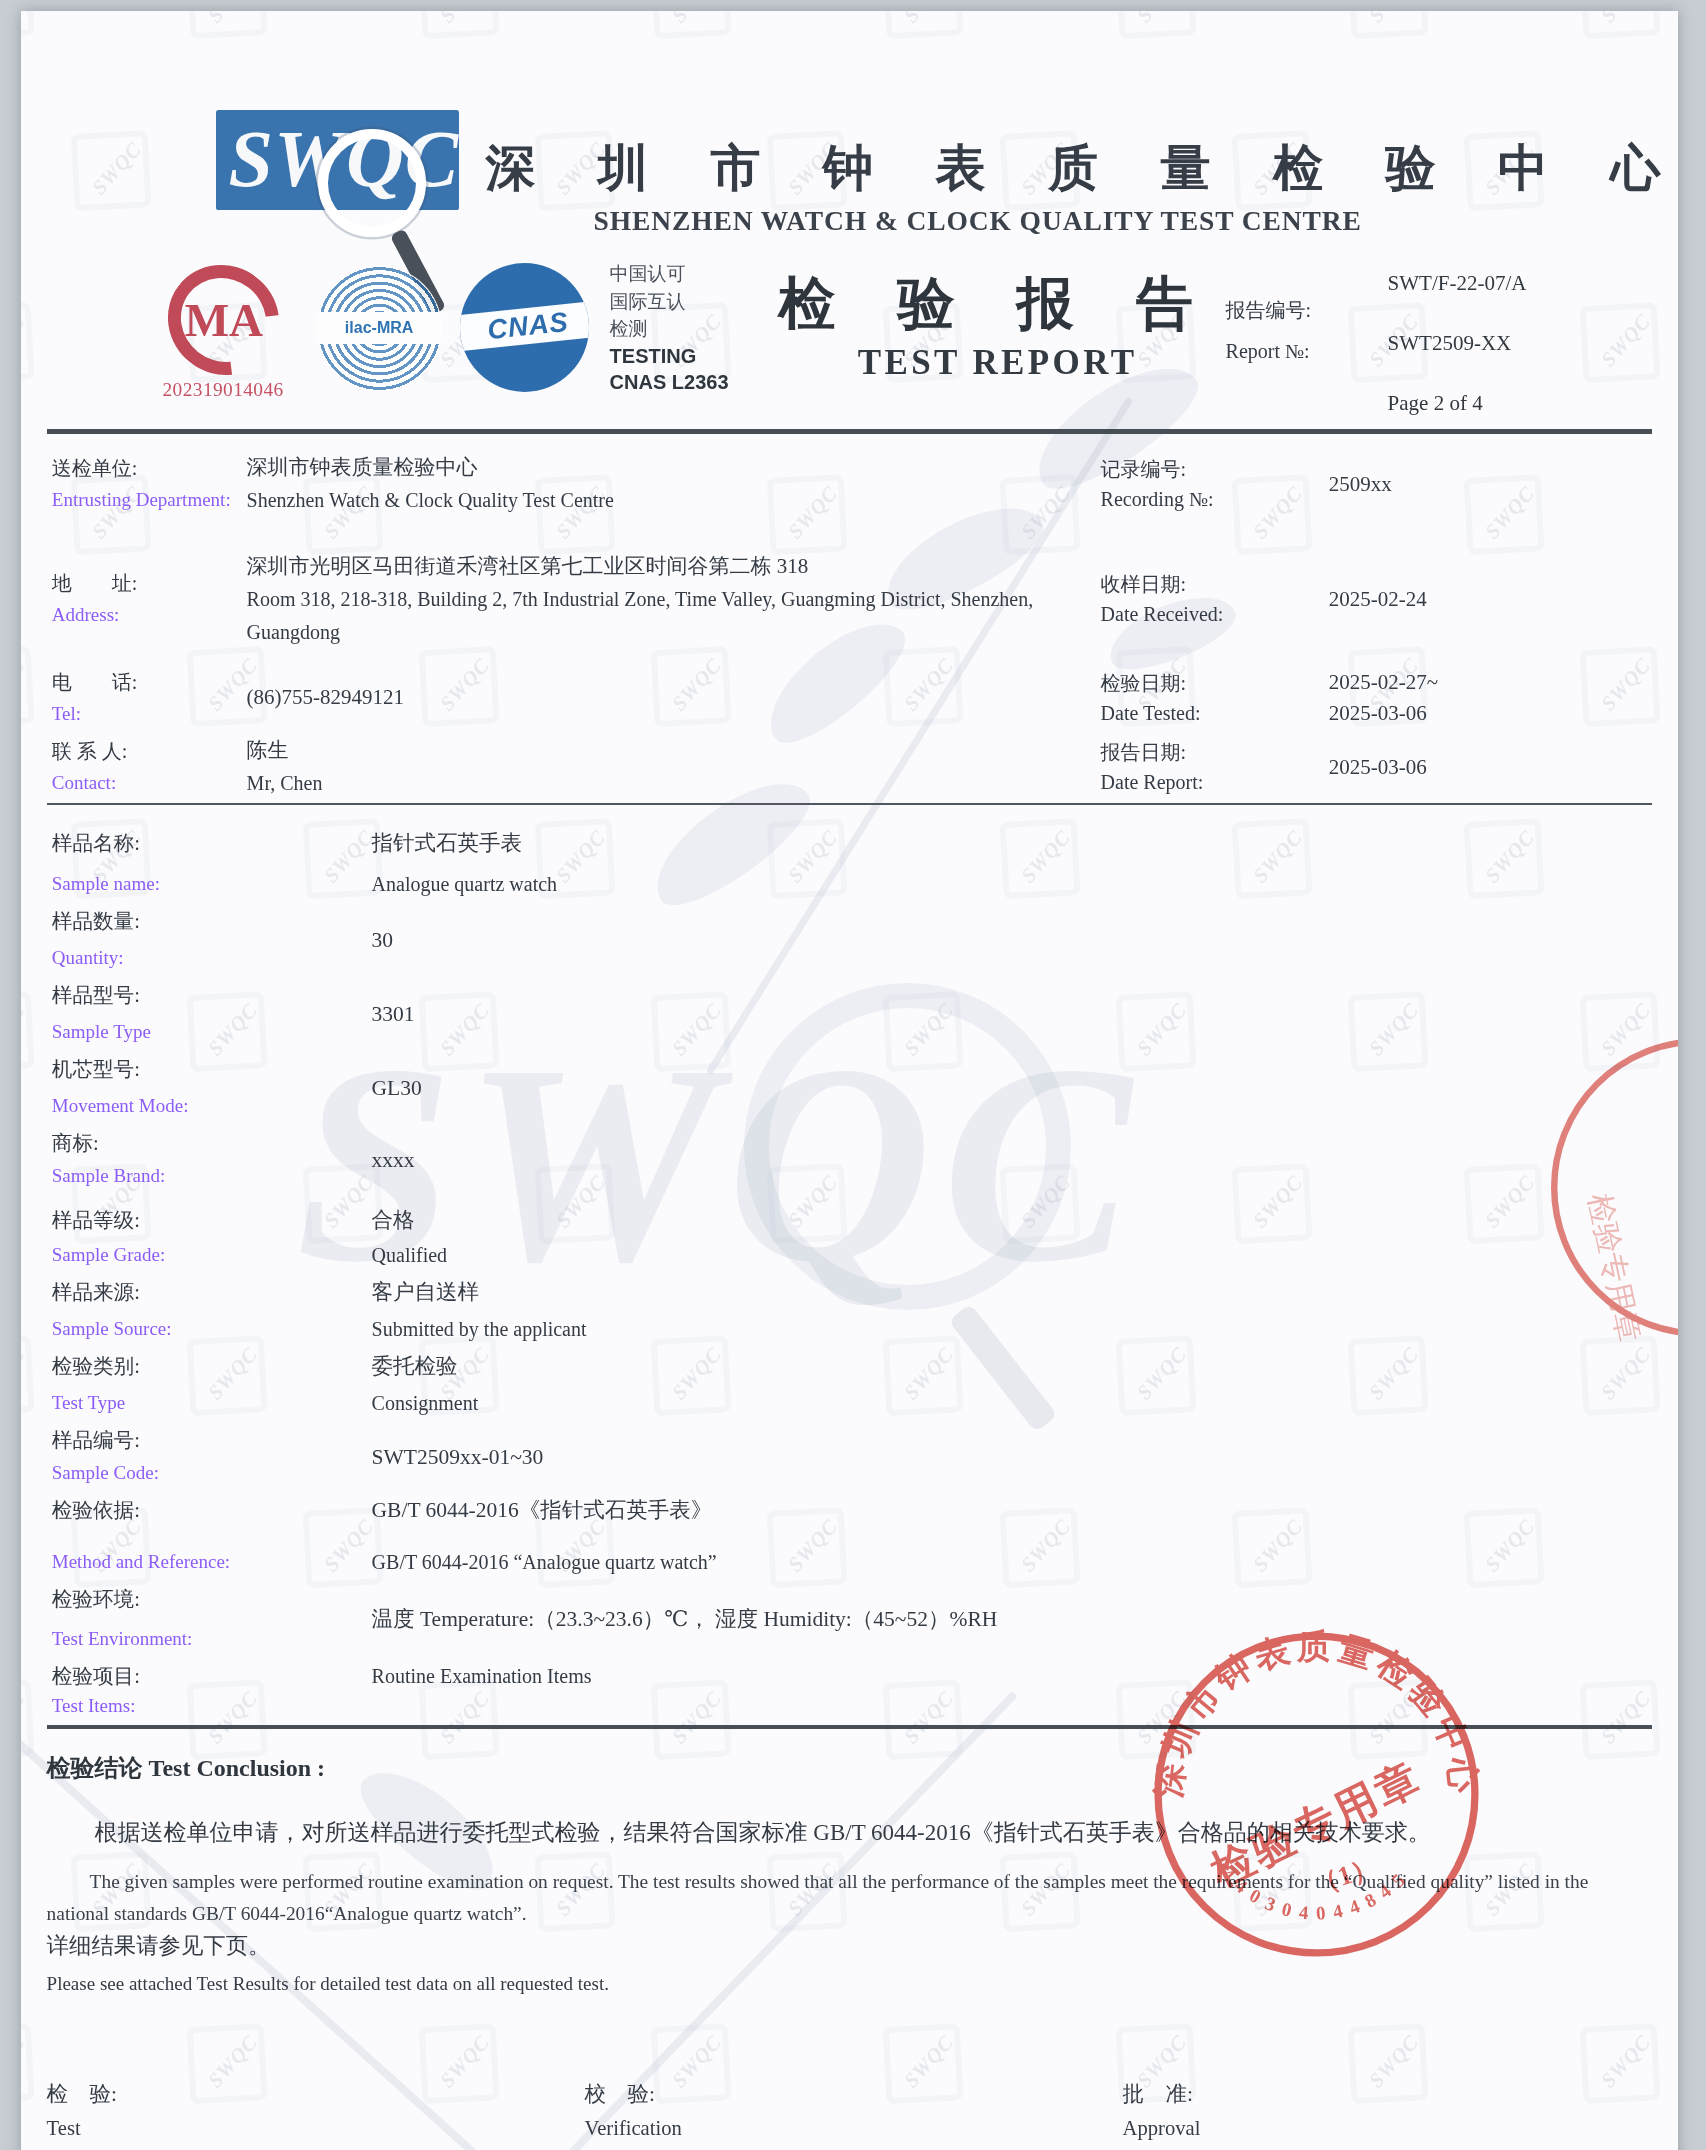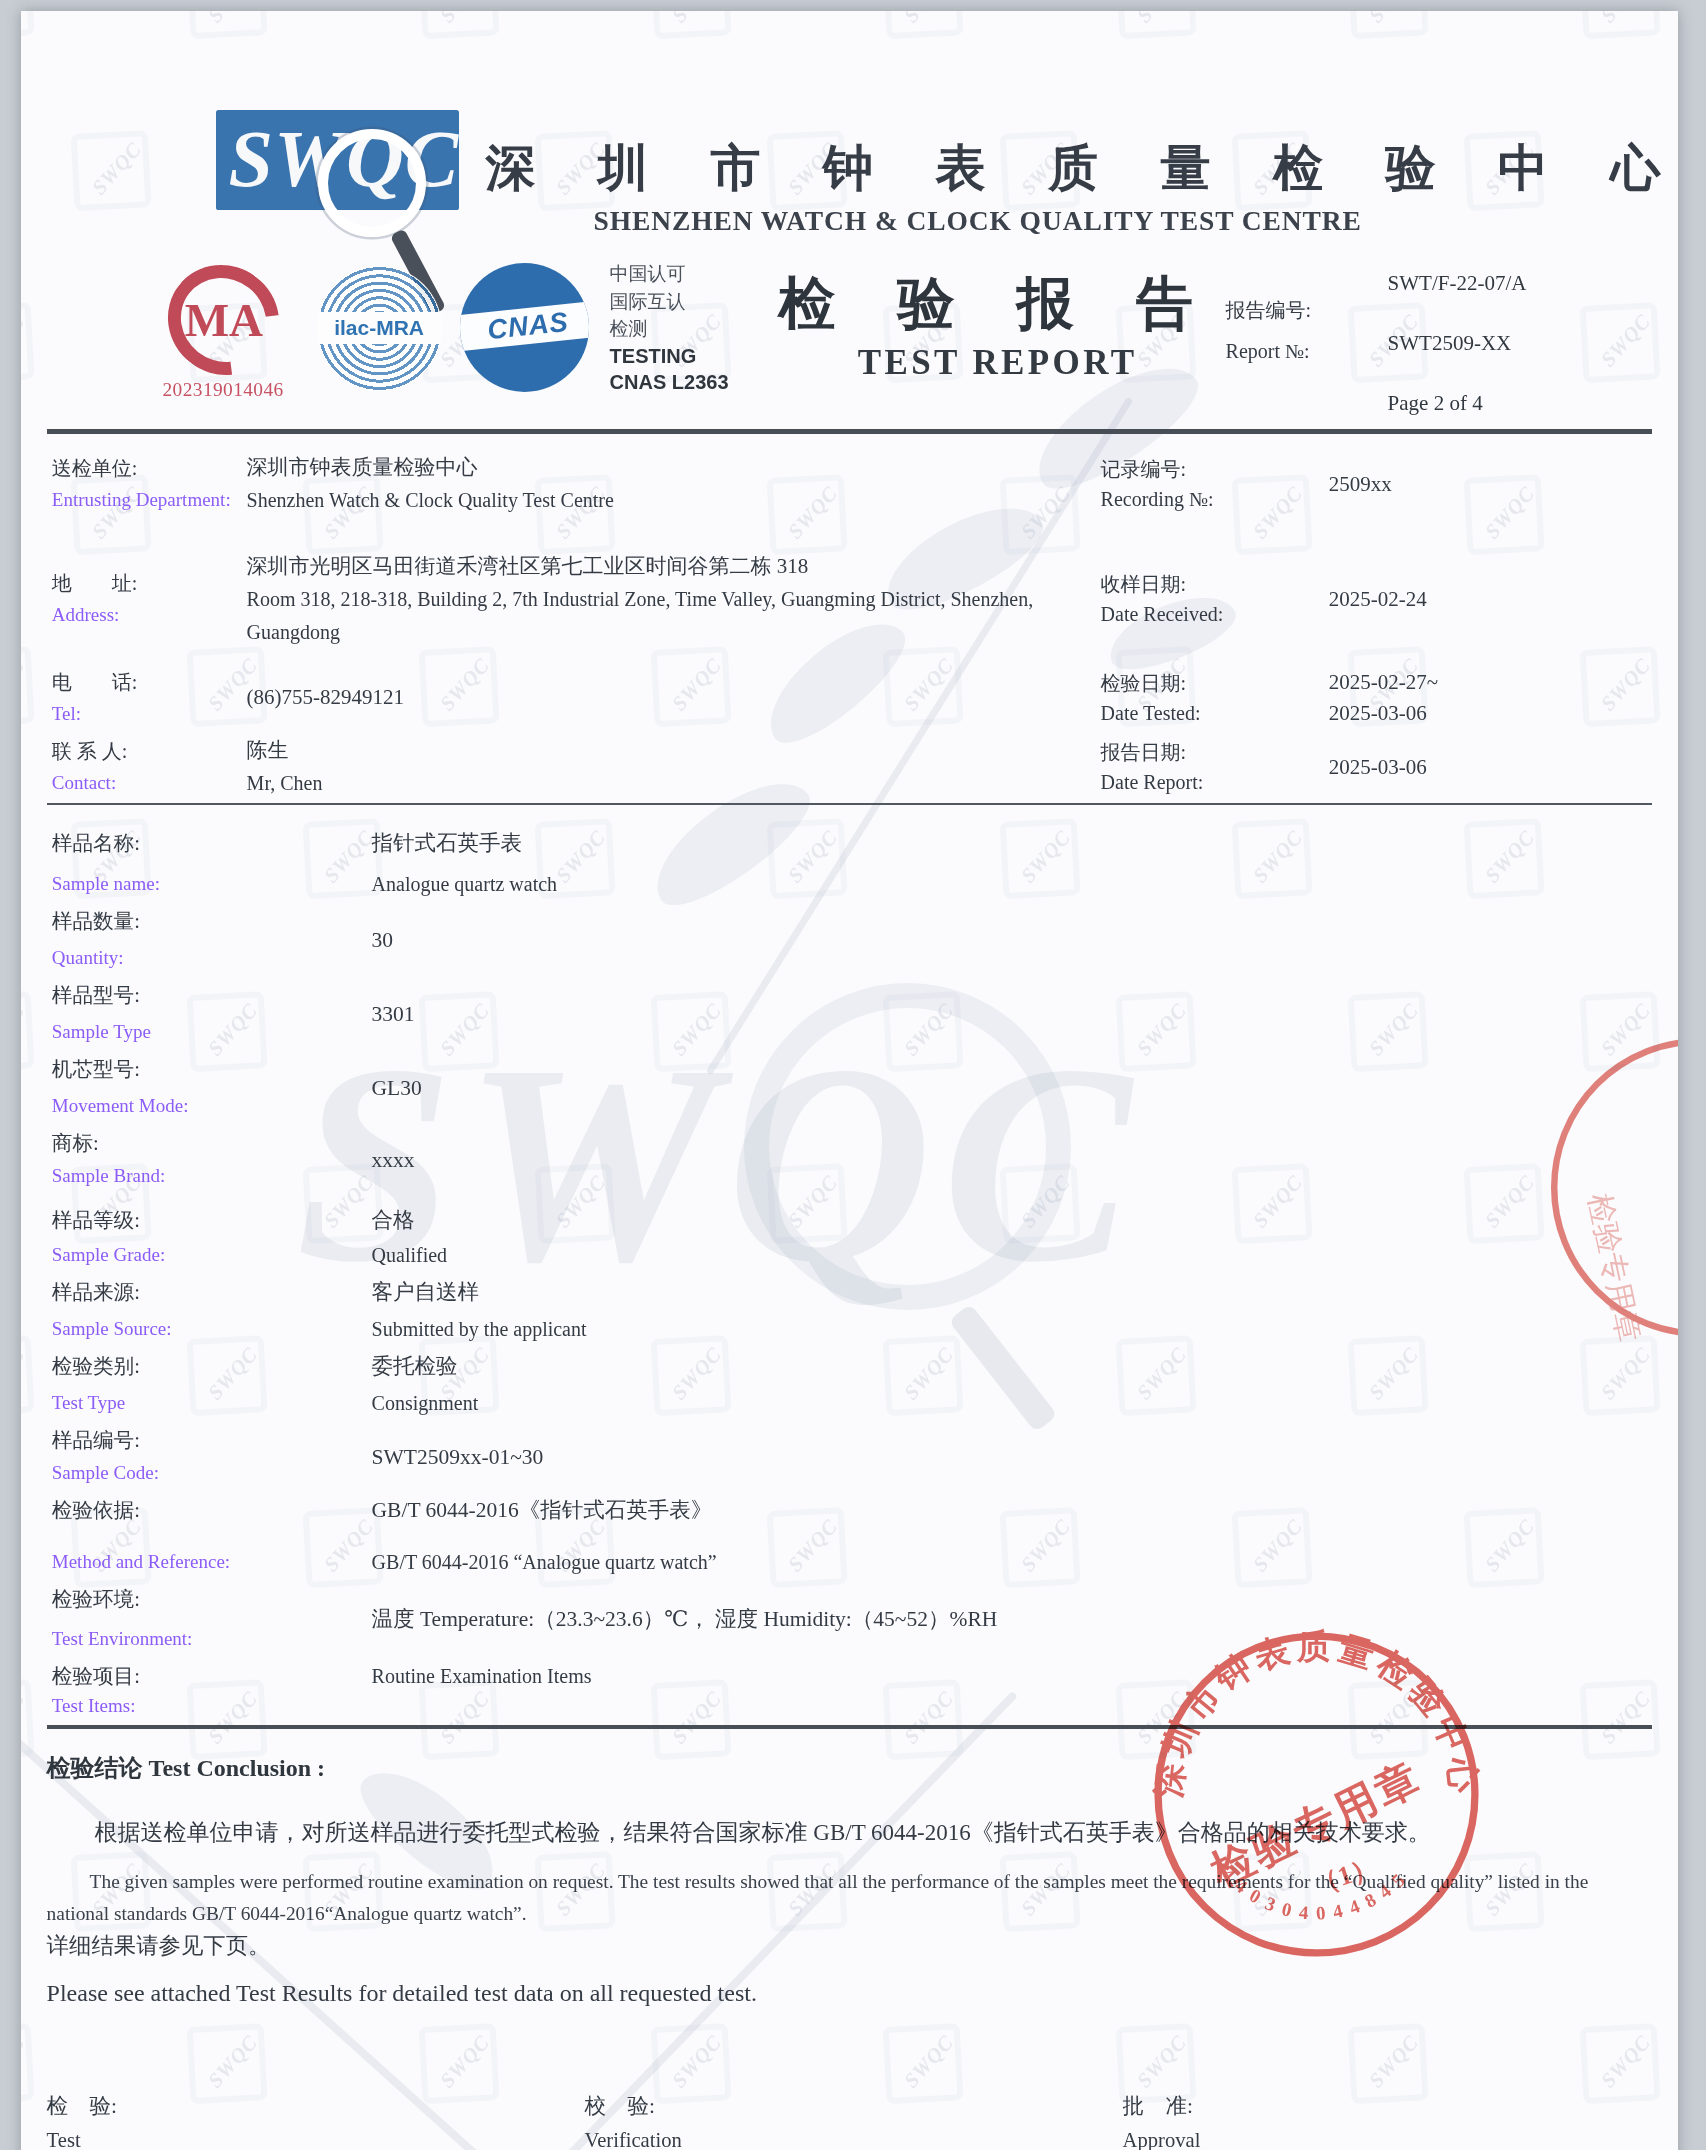--- a/index.html
+++ b/index.html
@@ -93,21 +93,21 @@
   .cma-num { margin-top:5.2px; text-align:center; font-size:19.4px; color:#c65263; letter-spacing:0.4px; }
   .ilac {
     position:absolute; left:270px; top:255px; width:125px; height:125px; border-radius:50%;
     background: repeating-radial-gradient(circle at 50% 50%,
       rgba(47,115,178,.75) 0 3px, rgba(255,255,255,.9) 3px 7.3px);
     overflow:hidden;
   }
   .ilac-band {
     position:absolute; left:0; top:46px; width:100%; height:32px;
     background:#fdfdfe; display:flex; align-items:center; justify-content:center;
-    font-size:21px; font-weight:bold; color:#2f73b2;
+    font-size:16px; font-weight:bold; color:#2f73b2;
     font-family:"Liberation Sans", sans-serif;
   }
   .cnas {
     position:absolute; left:413px; top:252px; width:129px; height:129px; border-radius:50%;
     background:#2e6dad; overflow:hidden;
   }
   .cnas-band {
     position:absolute; left:-4.3px; top:45px; width:146px; height:36px;
     background:#fcfdfe; transform:rotate(-6deg);
     display:flex; align-items:center; justify-content:center;
@@ -145,21 +145,21 @@
     font-size:20.6px; line-height:28px; padding:4.3px 0 4.3px 5.2px; }
   .fval { display:flex; flex-direction:column; justify-content:space-between;
     font-size:21.5px; line-height:28px; padding:4.3px 0; }
   .fval.single { justify-content:center; }
   .fval .en { font-size:20px; }
   
   .concl-head { margin-top:22.4px; font-size:24px; font-weight:bold; color:#2f363e; }
   .concl-cn { margin-top:29px; font-size:23px; line-height:40px; text-indent:48px; color:#333a43; }
   .concl-en { margin-top:13px; font-size:19.4px; line-height:32px; text-indent:43px; color:#3a414a; }
   .concl-note-cn { font-size:22.4px; }
-  .concl-note-en { margin-top:19px; font-size:24px; }
+  .concl-note-en { margin-top:12px; font-size:19px; }
   
   .sig-row { display:flex; margin-top:82px; }
   .sig { display:flex; align-items:flex-end; }
   .sig-labels { font-size:21.5px; line-height:34px; }
   .sig-labels .en { font-size:20.6px; }
   
   .stamp-main { position:absolute; left:1119px; top:1607px; width:353px; height:353px;
     z-index:3; opacity:.82; mix-blend-mode:multiply; }
   .stamp-part { position:absolute; left:1516px; top:1013px; width:327px; height:327px;
     z-index:3; opacity:.68; mix-blend-mode:multiply; }

